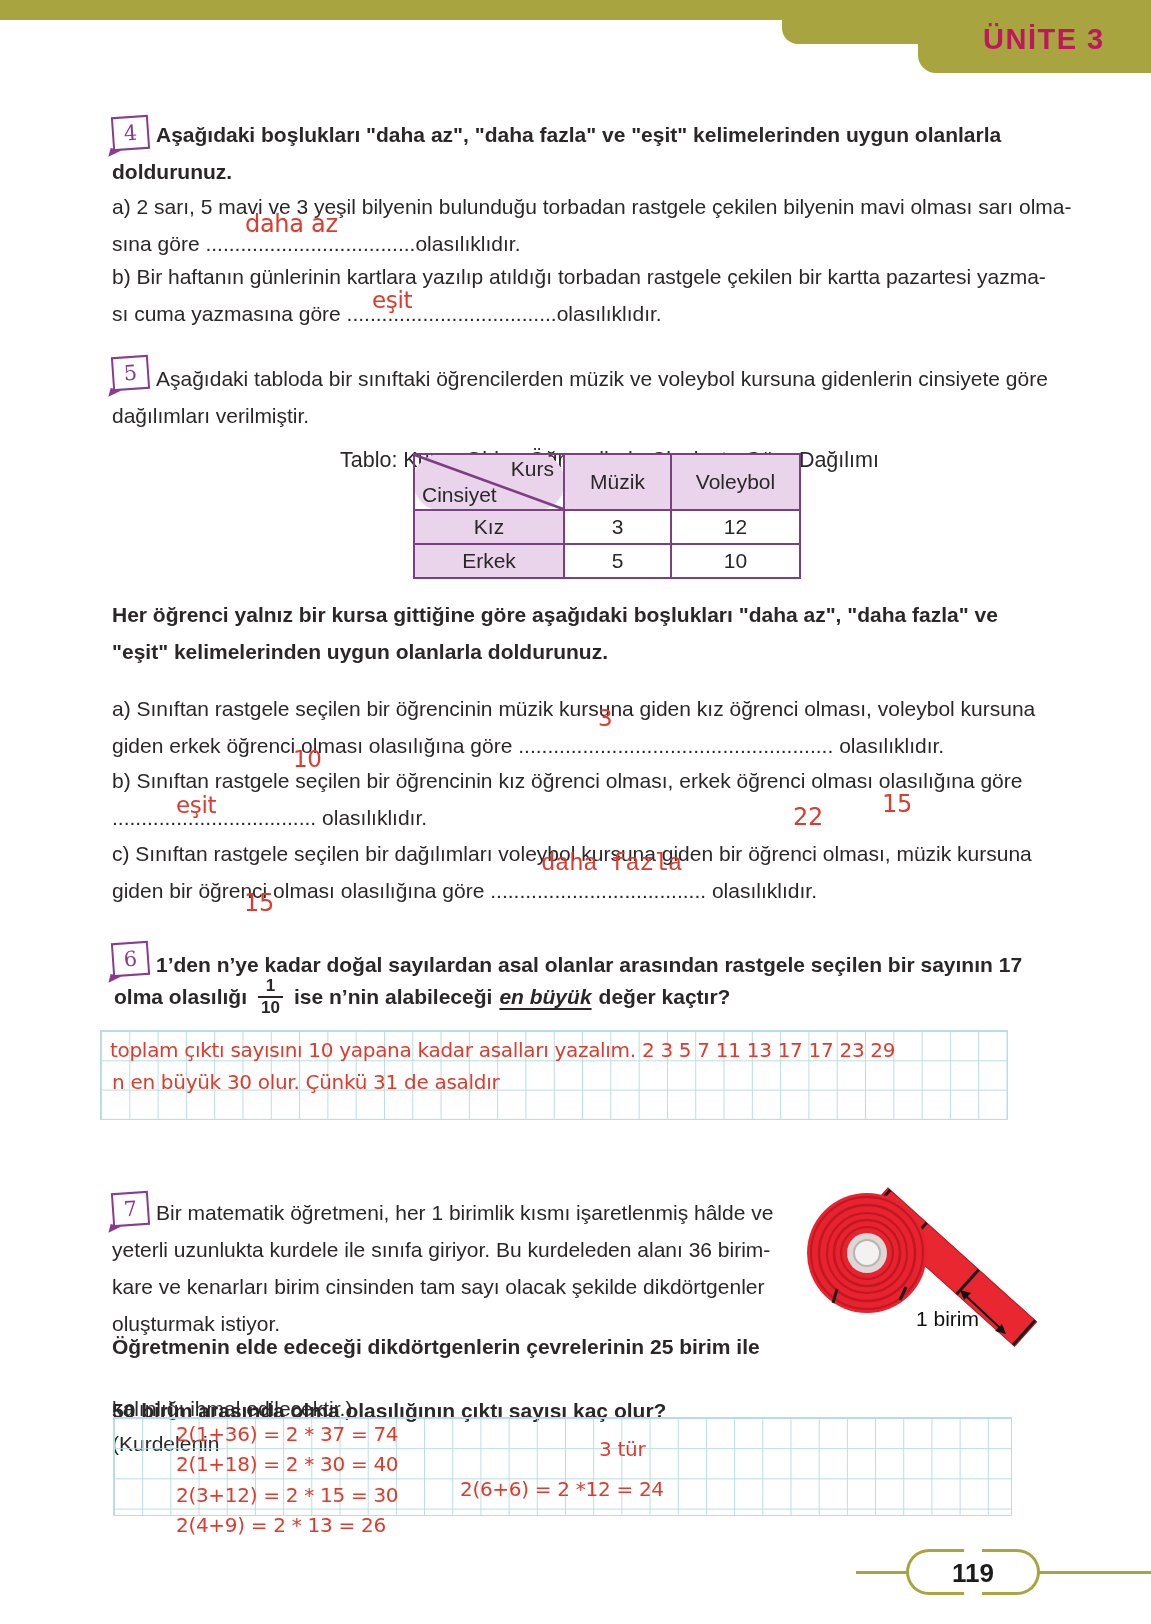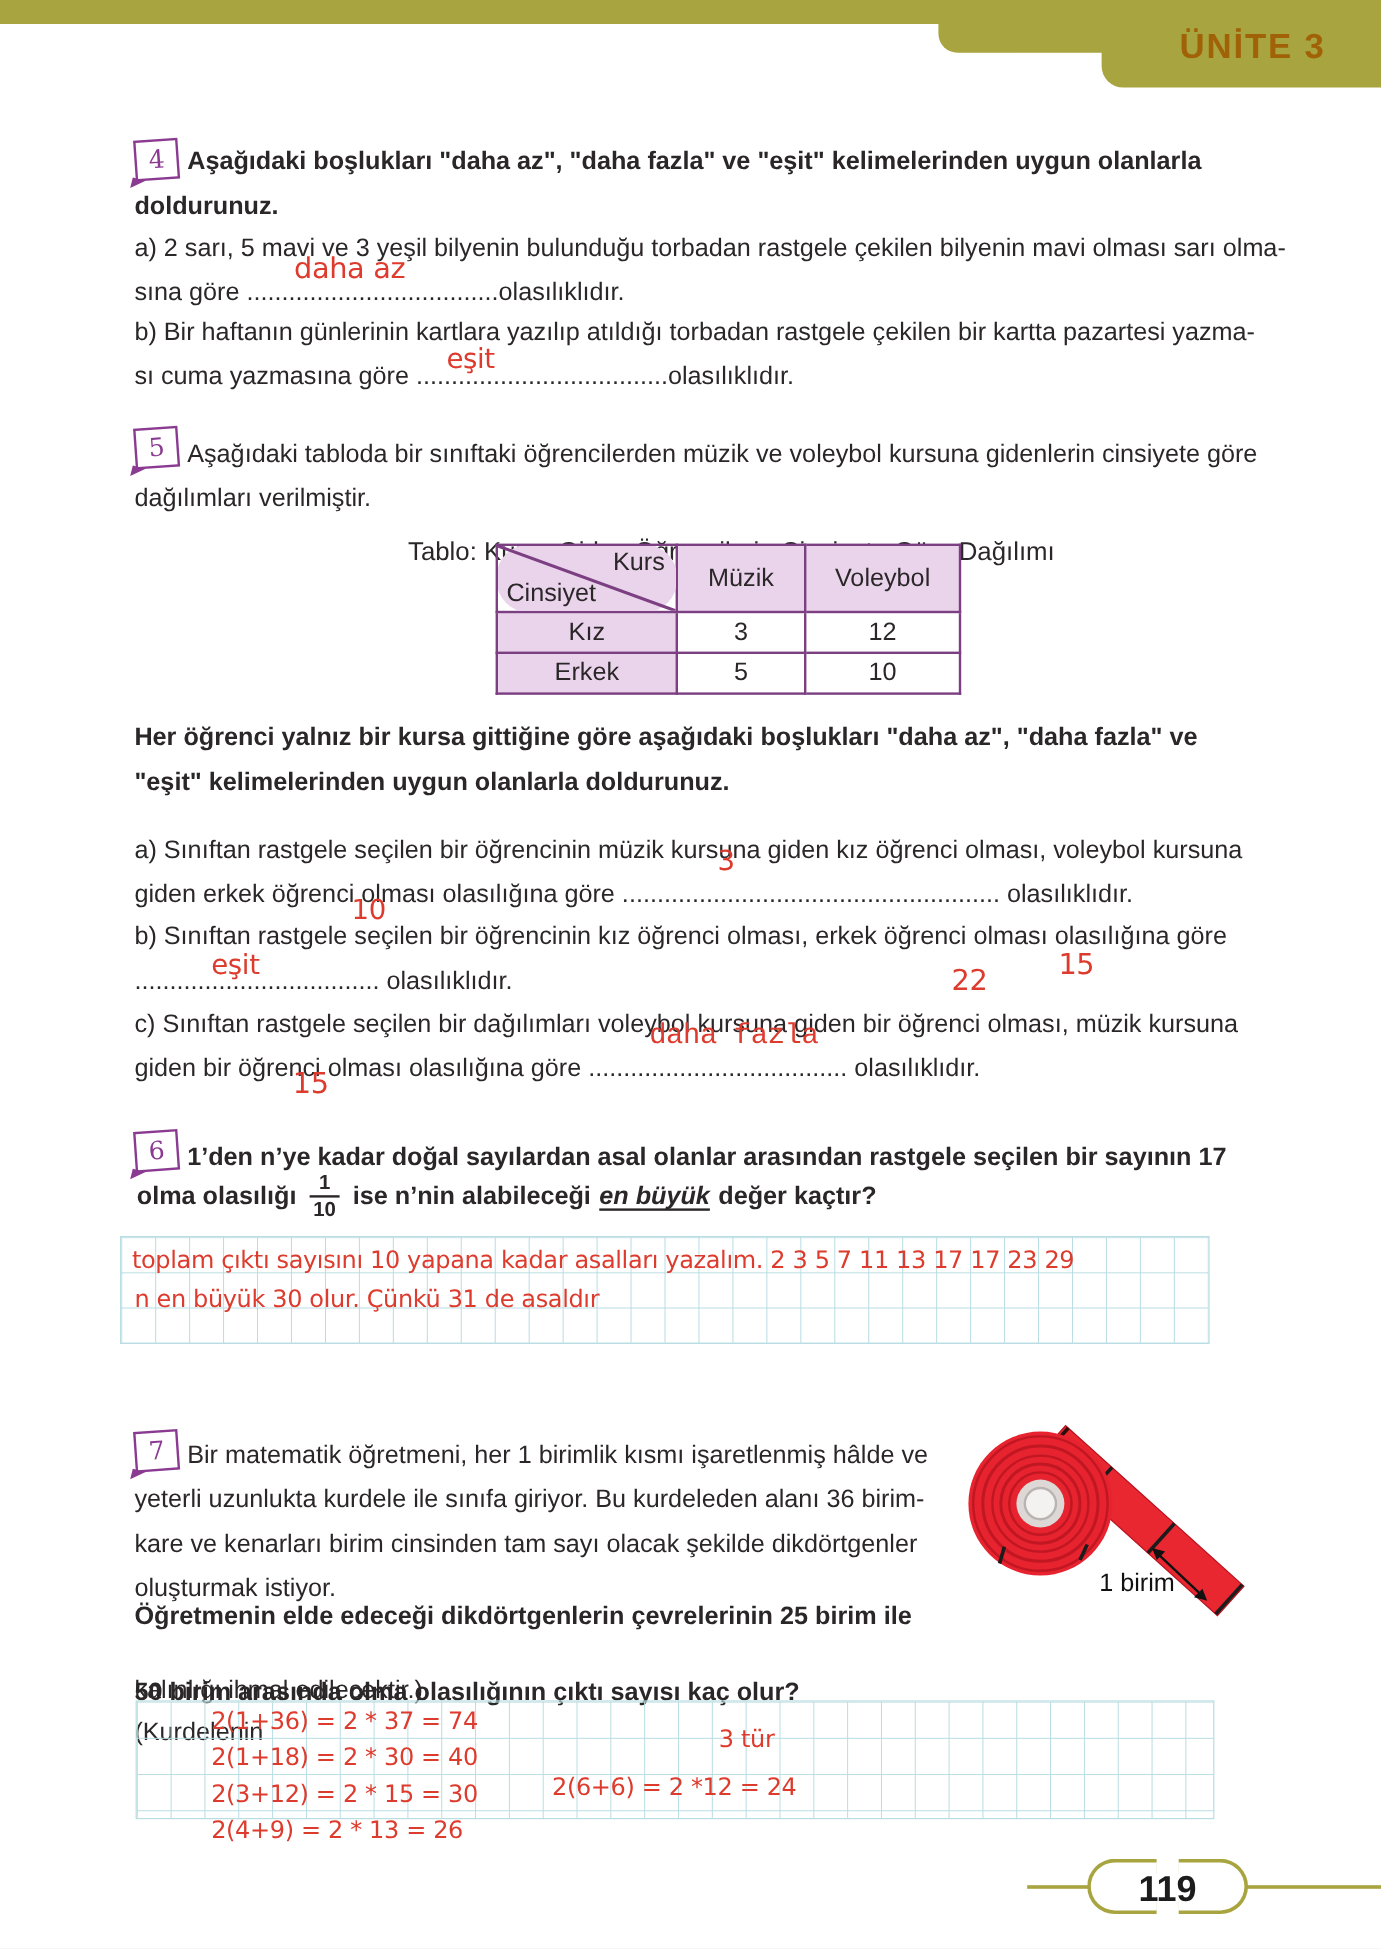--- a/index.html
+++ b/index.html
@@ -2,21 +2,21 @@
 <html><head>
 <meta charset="utf-8">
 <style>
   html,body{margin:0;padding:0;background:#e9e9e9;}
   .page{position:relative;width:1151px;height:1624px;background:#ffffff;overflow:hidden;
         font-family:"Liberation Sans",sans-serif;color:#2b2728;}
   
   .band{position:absolute;left:0;top:0;width:100%;height:20px;background:#a8a43f;}
   .step1{position:absolute;left:782px;top:0;right:0;height:44px;background:#a8a43f;border-bottom-left-radius:16px;}
   .step2{position:absolute;left:918px;top:0;right:0;height:73px;background:#a8a43f;border-bottom-left-radius:18px;}
-  .unit-title{position:absolute;left:983px;top:23px;color:#a16207;font-size:29px;font-weight:bold;letter-spacing:1.5px;}
+  .unit-title{position:absolute;left:983px;top:23px;color:#be185d;font-size:29px;font-weight:bold;letter-spacing:1.5px;}
   
   .qnum{position:absolute;width:33px;height:30px;background:#fff;border:2.5px solid #8b3a92;
         color:#8b3a92;font-family:"DejaVu Serif",serif;font-size:21px;display:flex;align-items:center;
         justify-content:center;transform:rotate(-4deg);z-index:3;}
   .qnum::after{content:"";position:absolute;left:-6px;bottom:-9px;width:0;height:0;
         border-left:11px solid #8b3a92;border-bottom:9px solid transparent;transform:rotate(18deg);}
   #b4{left:112px;top:116px;}
   #b5{left:112px;top:356px;}
   #b6{left:112px;top:942px;}
   #b7{left:112px;top:1192px;}
@@ -84,21 +84,21 @@
   
   #ribbon{position:absolute;left:770px;top:1148px;}
   
   .fline{position:absolute;top:1571px;height:3px;background:#a8a43f;}
   #fline-l{left:856px;width:52px;}
   #fline-r{left:1038px;width:113px;}
   .cap{position:absolute;top:1549px;width:58px;height:46px;border:3px solid #a8a43f;box-sizing:border-box;}
   #cap-l{left:906px;border-right:none;border-radius:23px 0 0 23px;}
   #cap-r{left:982px;border-left:none;border-radius:0 23px 23px 0;}
   #pagenum{position:absolute;left:906px;top:1558px;width:134px;text-align:center;
-           font-size:30px;font-weight:bold;color:#1c1c1c;}
+           font-size:26px;font-weight:bold;color:#1c1c1c;}
 </style>
 </head>
 <body>
 
 <div class="page">
 
   <div class="band"></div>
   <div class="step1"></div>
   <div class="step2"></div>
   <div class="unit-title">ÜNİTE 3</div>

